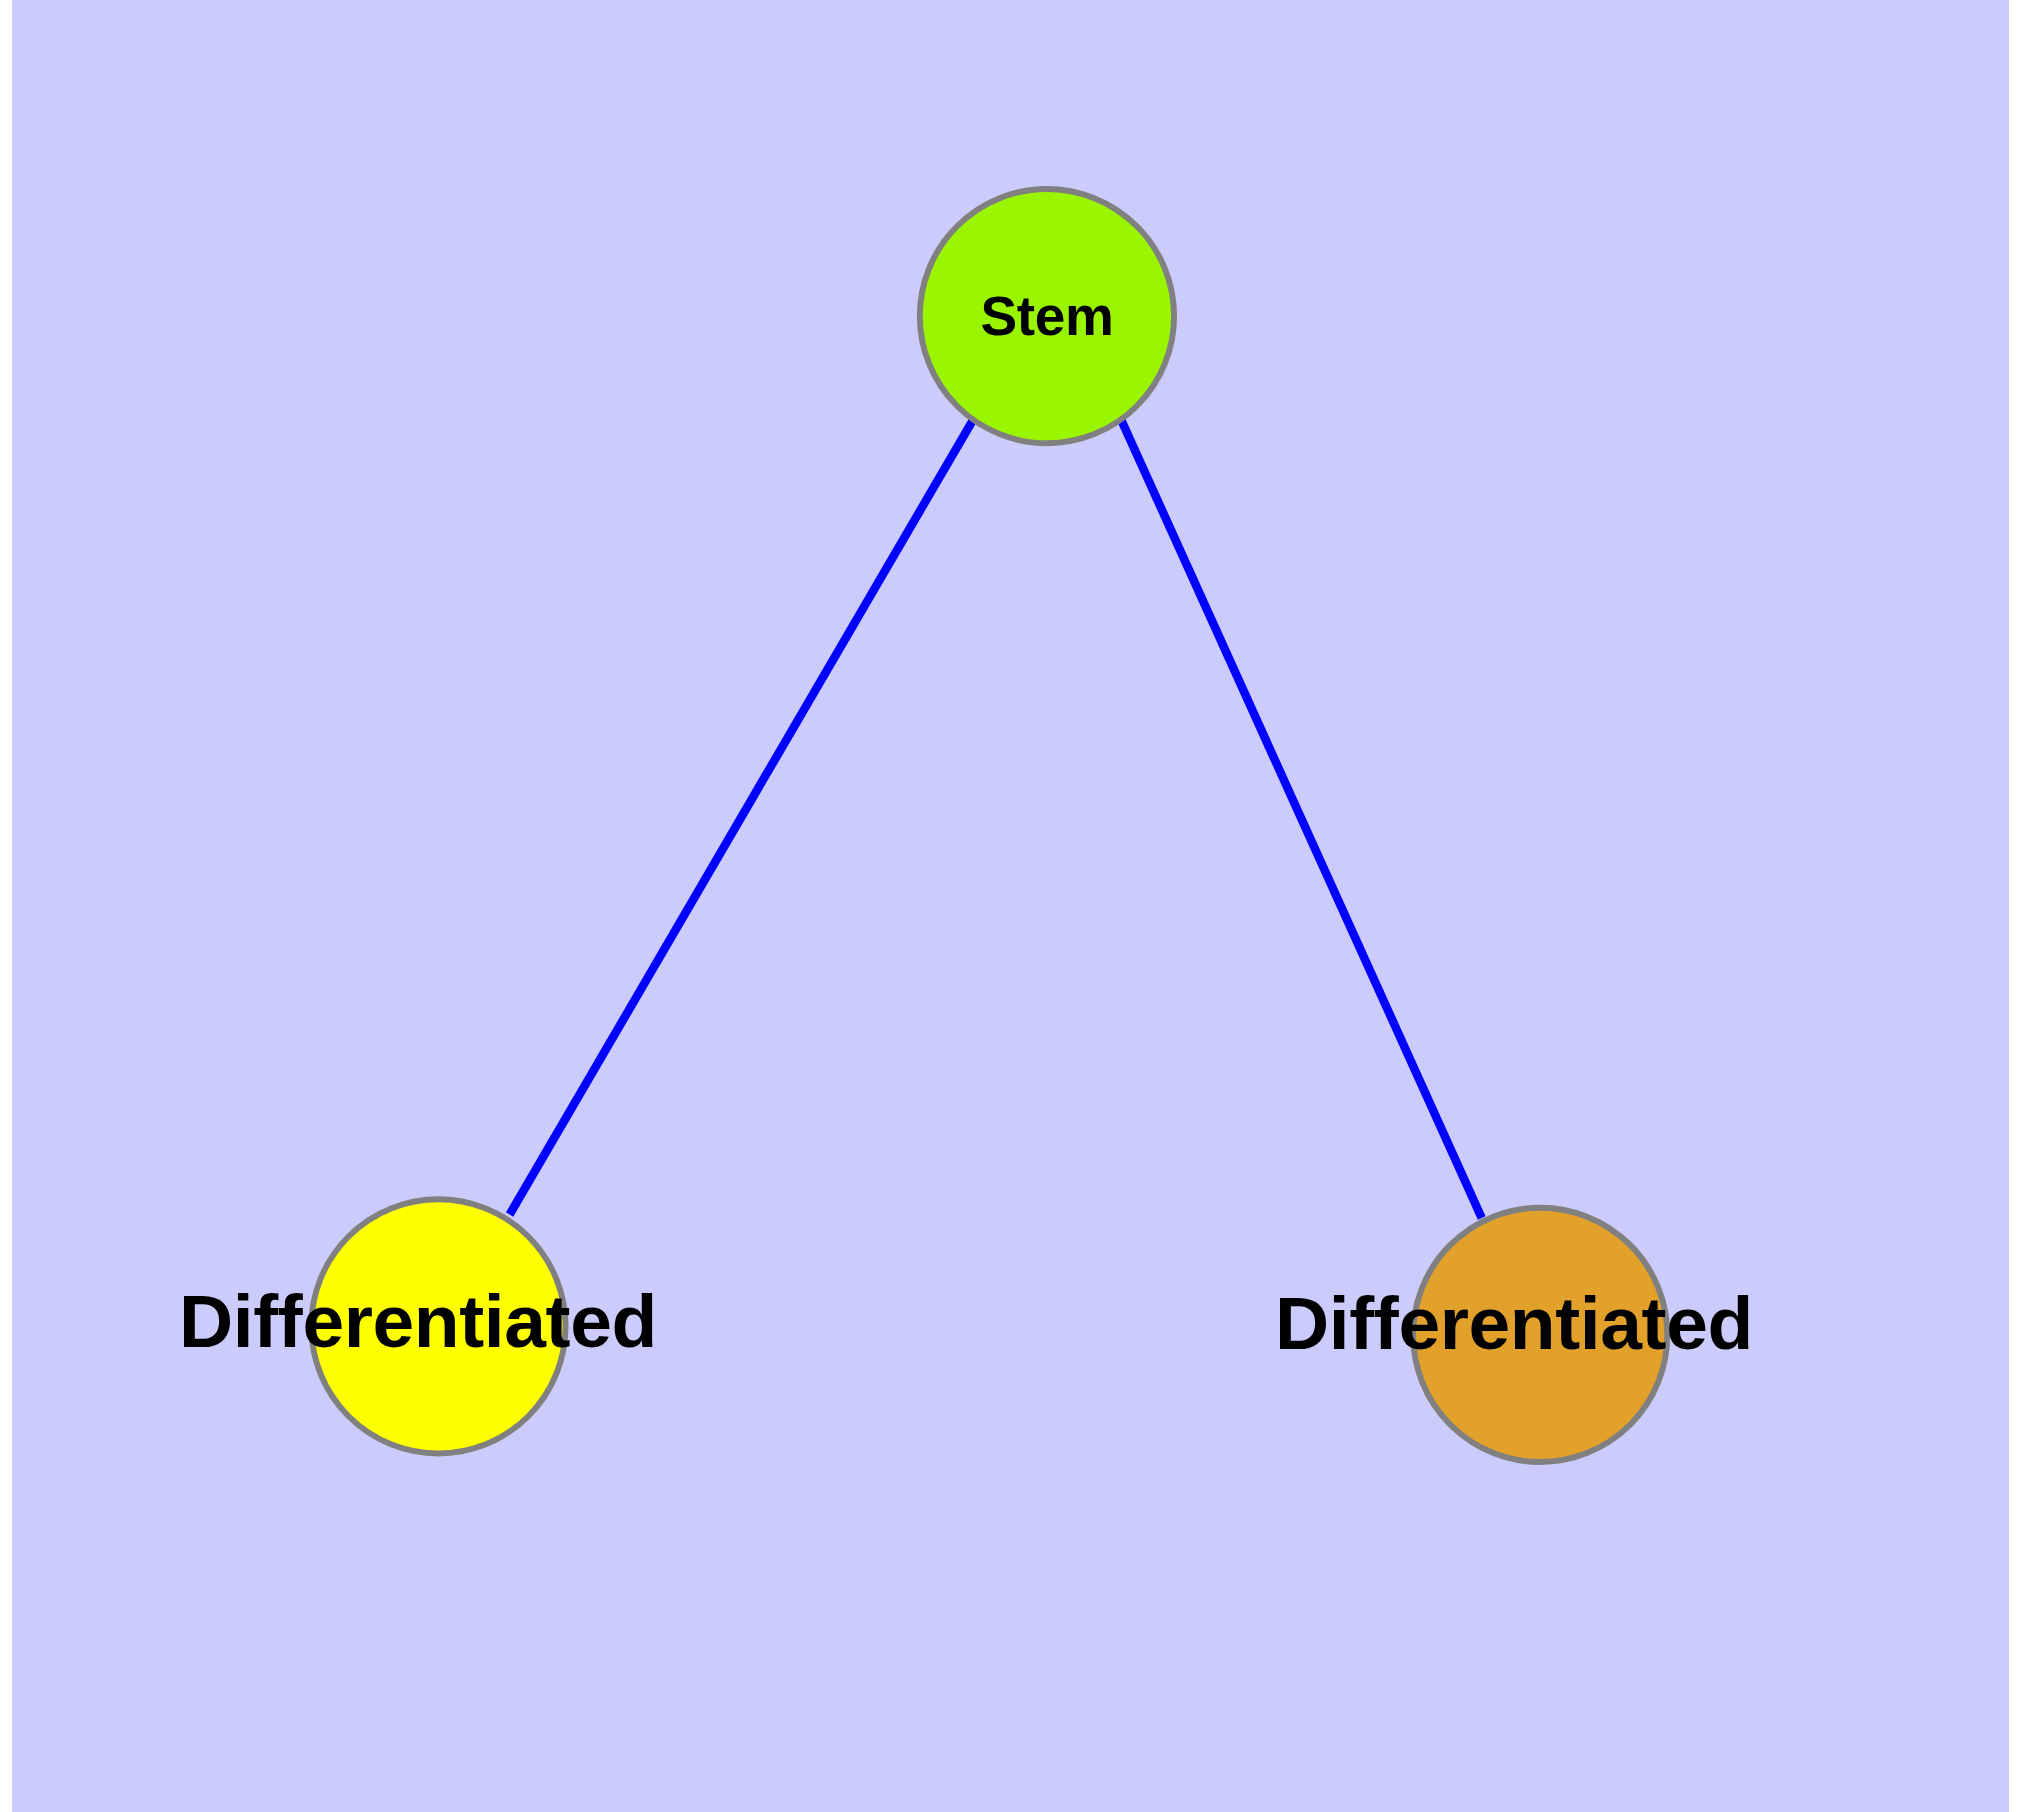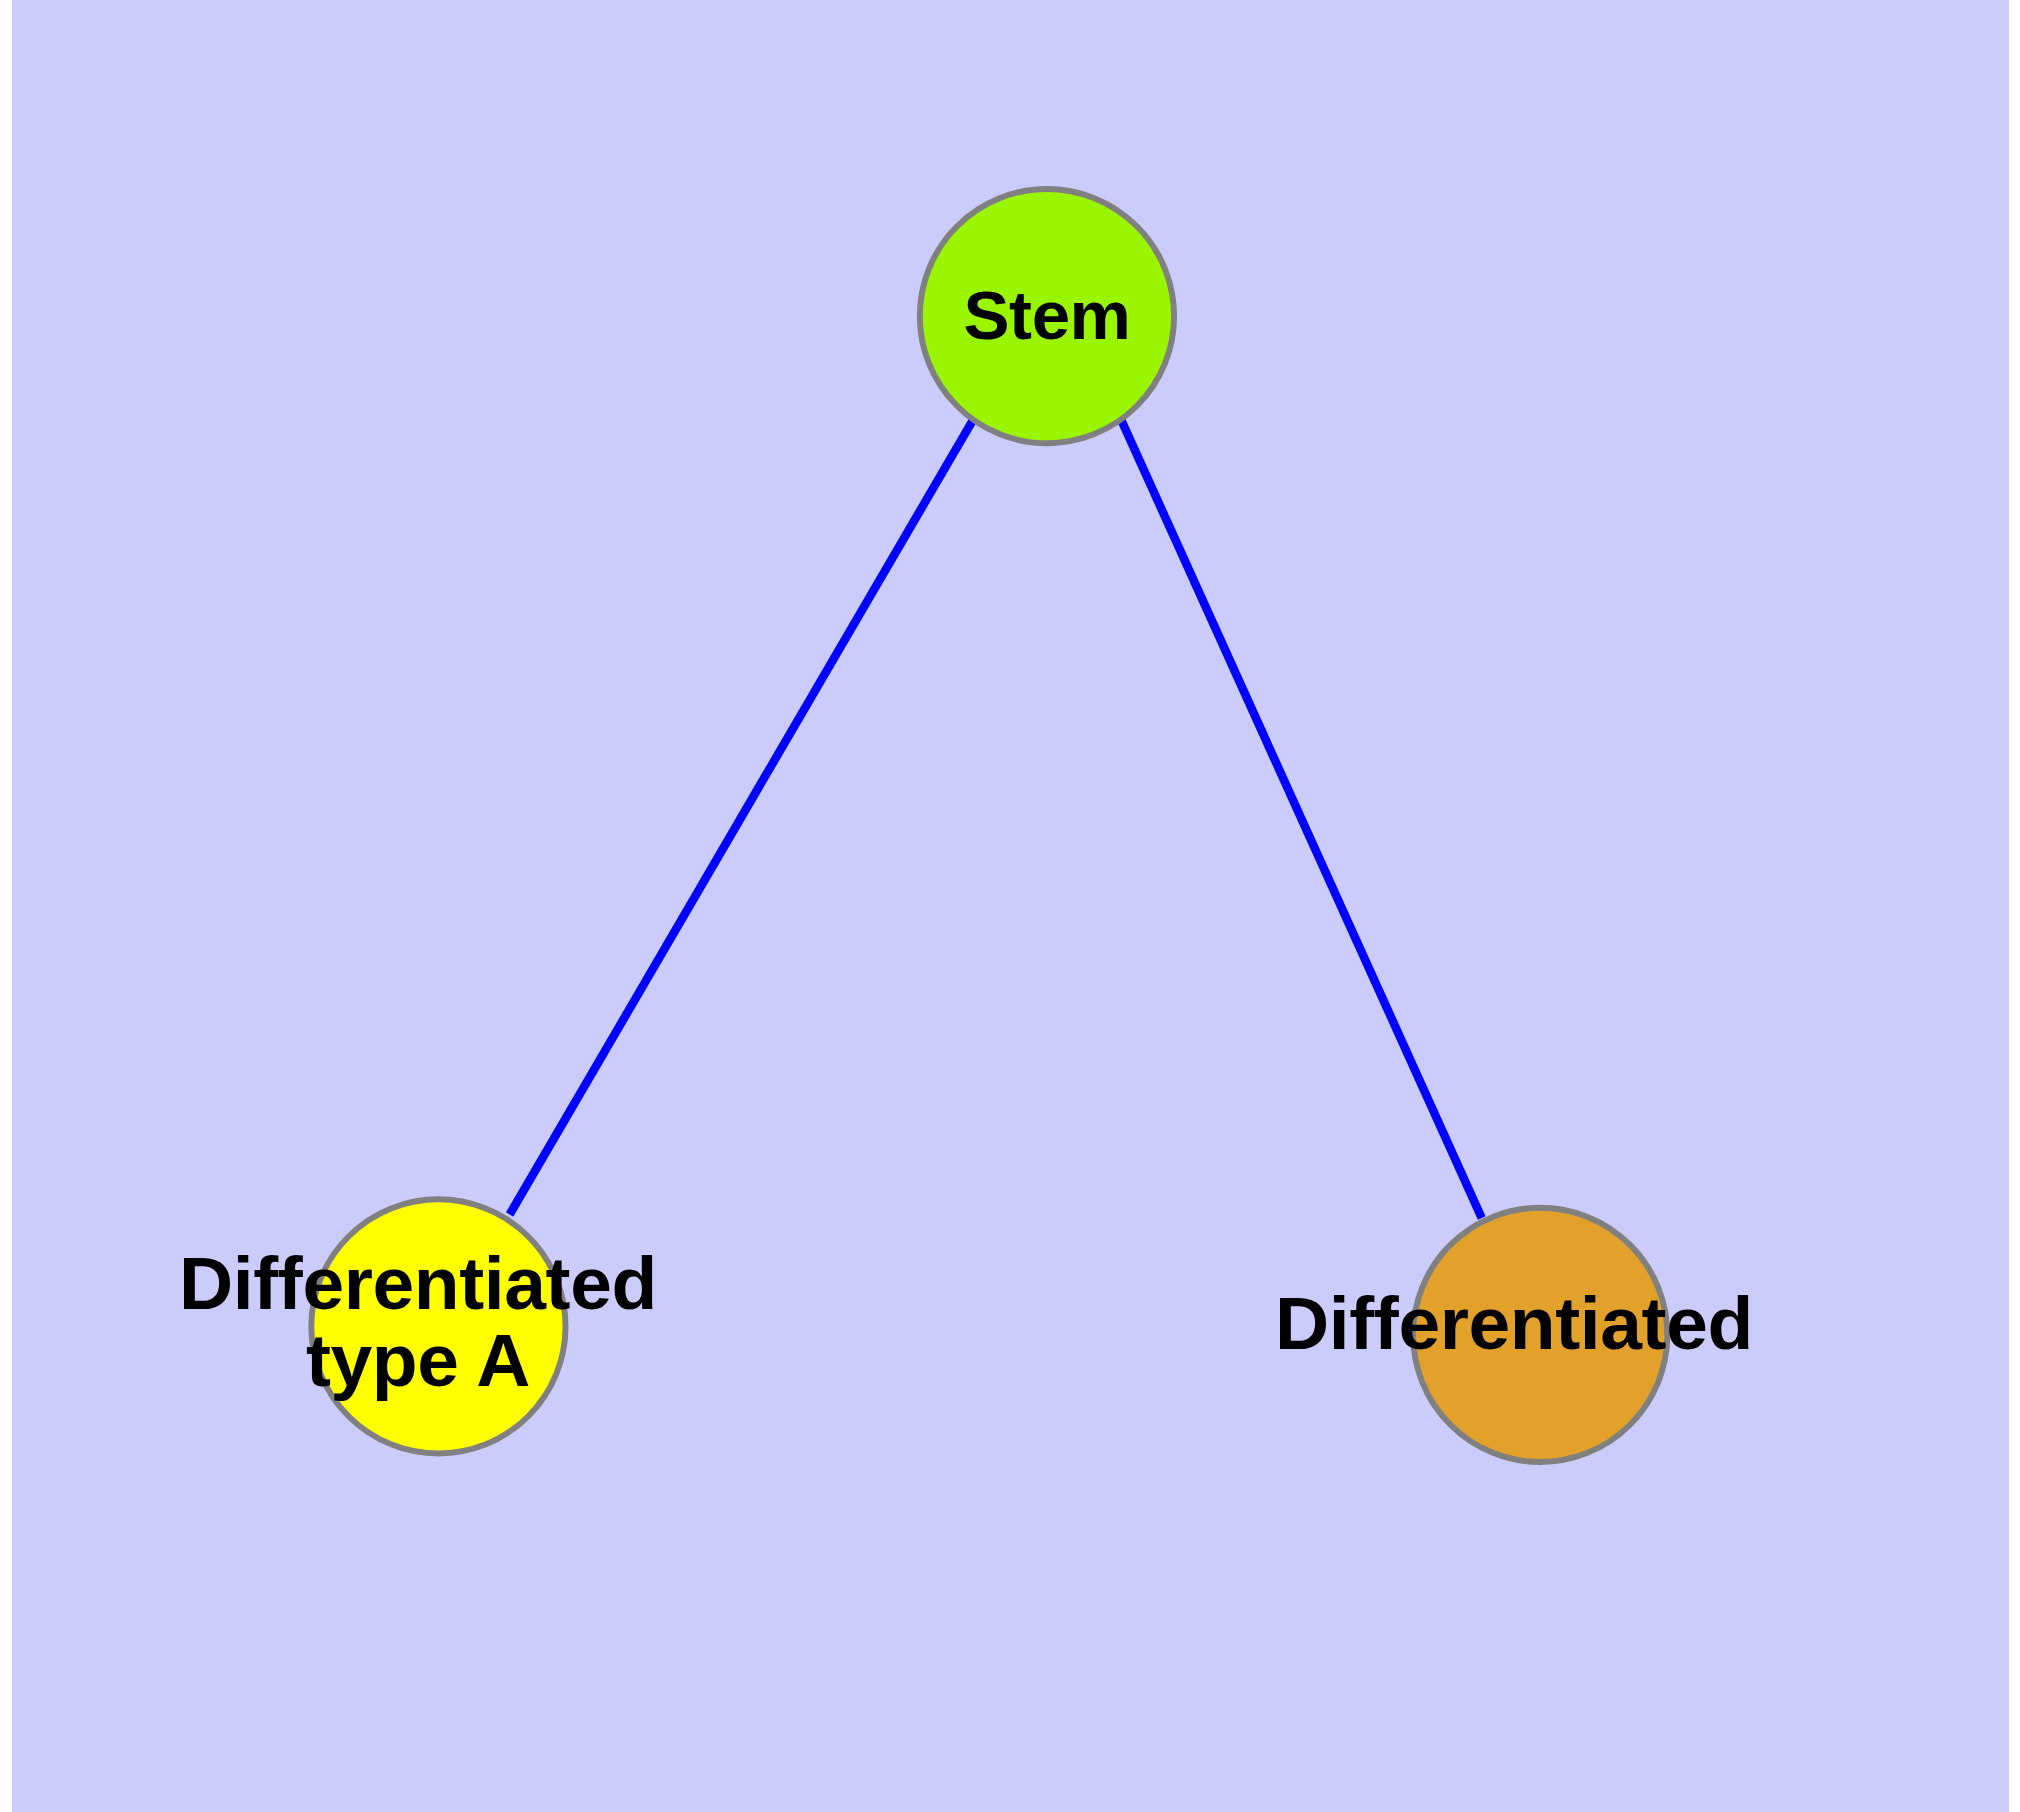--- a/index.html
+++ b/index.html
@@ -71,27 +71,26 @@
       <line class="edge-line" x1="1322" y1="494" x2="1748" y2="1437" style="stroke: rgb(0, 0, 255); stroke-width: 10;"></line>
     </g>
 
     <g>
       <circle class="node-circle" cx="1235" cy="373" r="150" fill="#9af501" style="stroke: rgb(128, 128, 128); stroke-width: 7;"></circle>
       <circle class="node-circle" cx="517" cy="1565" r="150" fill="#ffff00" style="stroke: rgb(128, 128, 128); stroke-width: 7;"></circle>
       <circle class="node-circle" cx="1817" cy="1575" r="150" fill="#e2a12a" style="stroke: rgb(128, 128, 128); stroke-width: 7;"></circle>
     </g>
   </svg>
 
-  <div class="node-label" style="left: 1047px; top: 316px; color: rgb(0, 0, 0); font-size: 69px;">
+  <div class="node-label" style="left: 1047px; top: 316px; color: rgb(0, 0, 0); font-size: 55px;">
     <span class="line">Stem</span>
   </div>
 
   <div class="node-label" style="left: 418px; top: 1322px; color: rgb(0, 0, 0); font-size: 75px;">
     <span class="line">Differentiated</span>
-    <span class="line">type A</span>
   </div>
 
   <div class="node-label" style="left: 1514px; top: 1324px; color: rgb(0, 0, 0); font-size: 75px;">
     <span class="line">Differentiated</span>
   </div>
 
 </div>
 
 
 </body></html>

